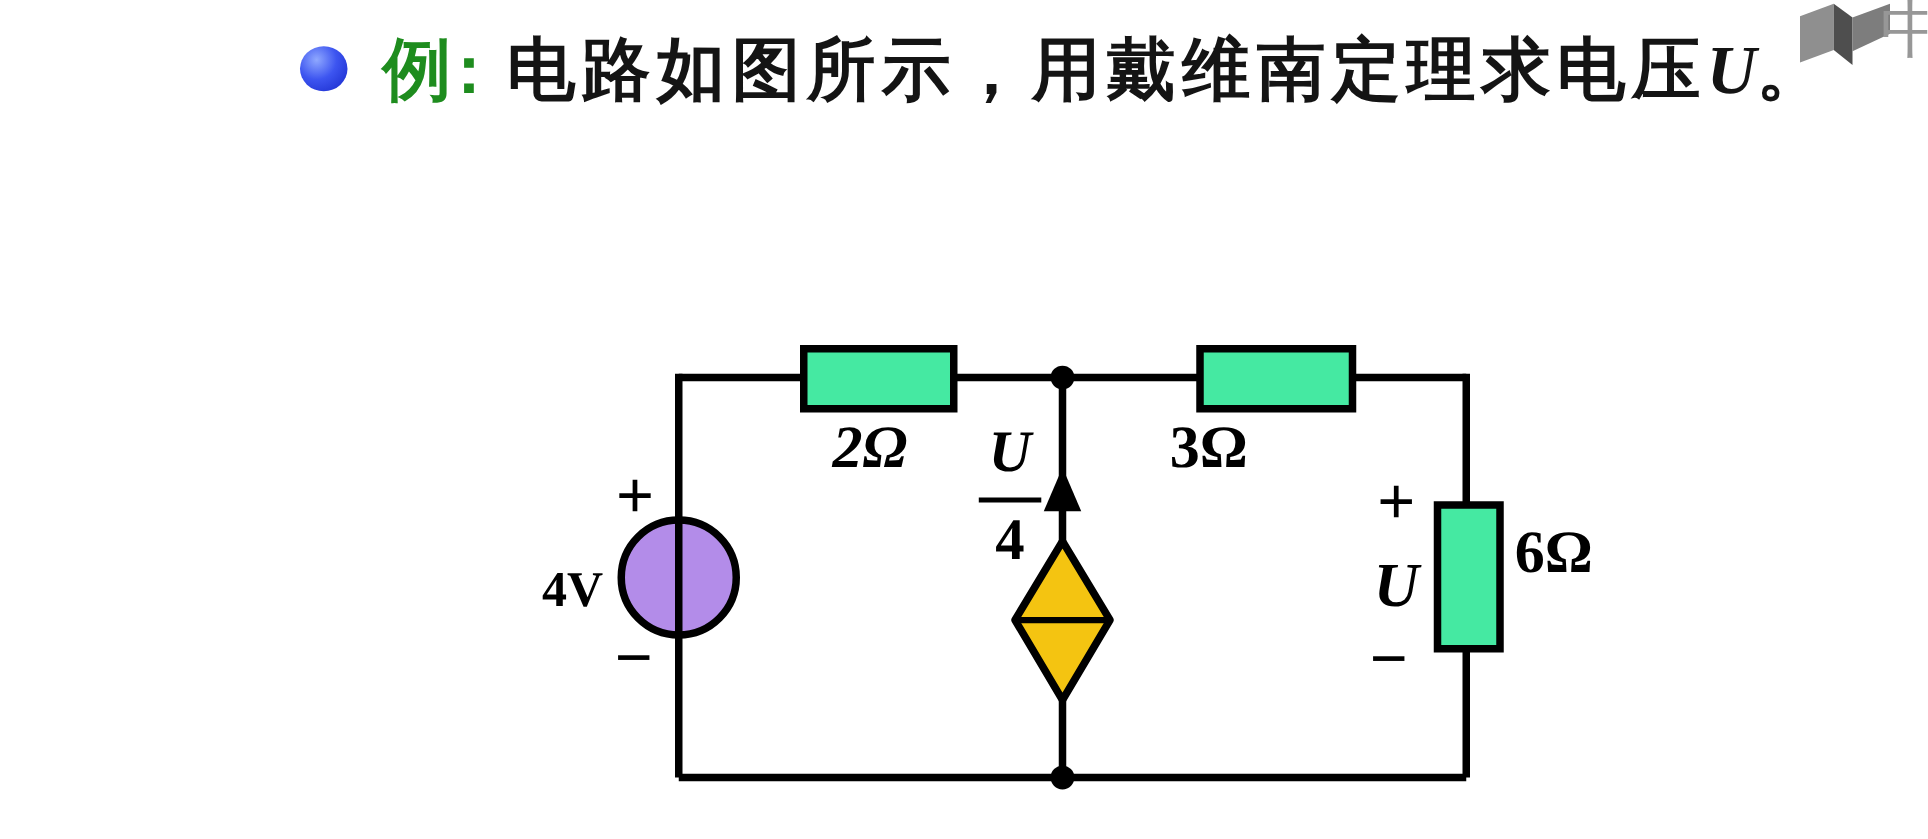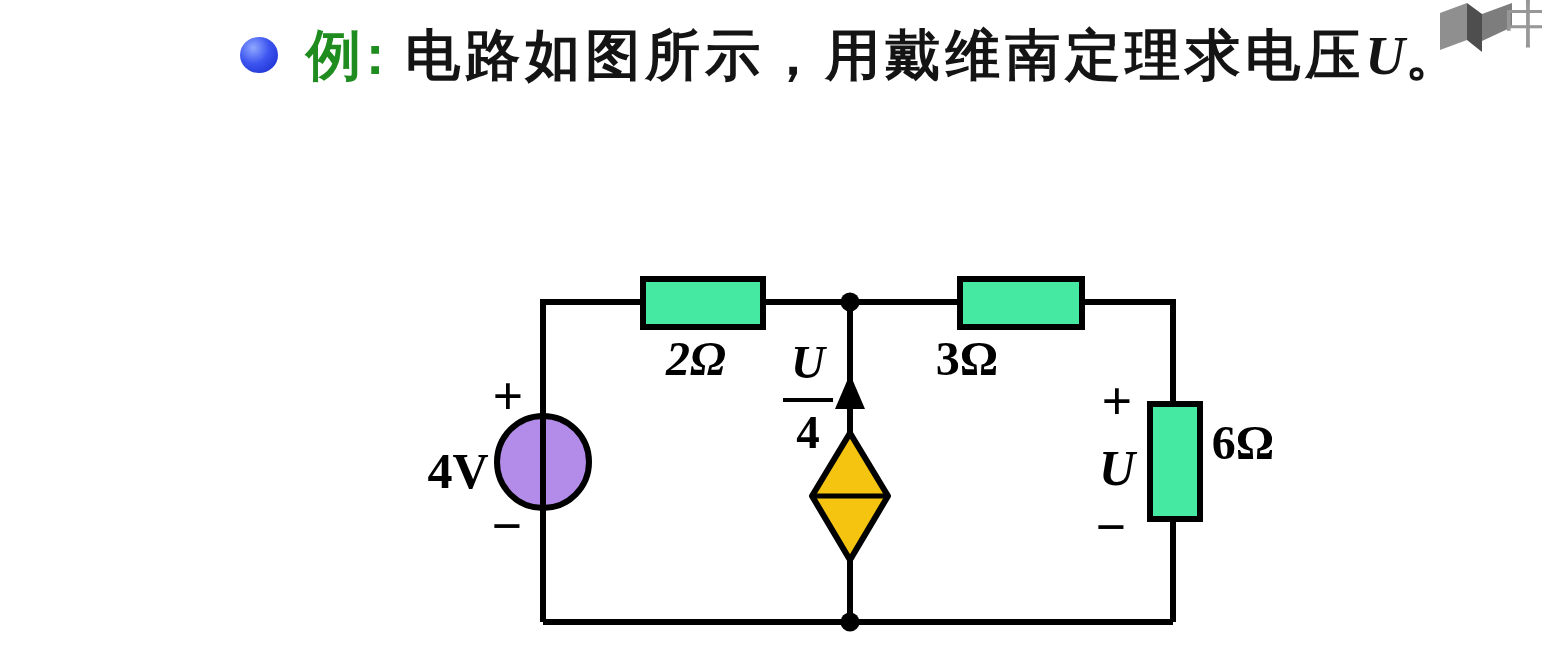--- a/index.html
+++ b/index.html
@@ -75,21 +75,21 @@
 
     <polygon points="850,433 888,496 850,560 812,496" fill="#f4c411" stroke="#000" stroke-width="6" stroke-linejoin="round"></polygon>
     <line x1="812" y1="496" x2="888" y2="496" stroke="#000" stroke-width="5"></line>
 
     <polygon points="850,374 835,409 865,409" fill="#000"></polygon>
 
     <circle cx="850" cy="302" r="9.5" fill="#000"></circle>
     <circle cx="850" cy="622" r="9.5" fill="#000"></circle>
   </svg>
 
-  <div class="lbl" style="left:458px;top:471px;font-size:50px;">4V</div>
+  <div class="lbl" style="left:458px;top:471px;font-size:40px;">4V</div>
   <div class="lbl sign" style="left:508px;top:396px;">+</div>
   <div class="lbl sign" style="left:507px;top:526px;">−</div>
 
   <div class="lbl" style="left:696px;top:358px;font-style:italic;">2Ω</div>
   <div class="lbl" style="left:967px;top:358px;">3Ω</div>
   <div class="lbl" style="left:1243px;top:442px;">6Ω</div>
 
   <div class="frac">
     <span class="num">U</span>
     <span class="den">4</span>

